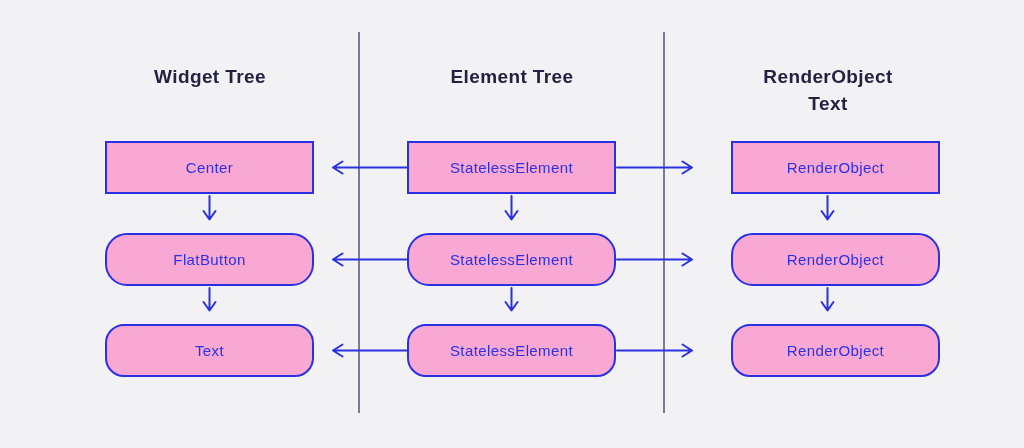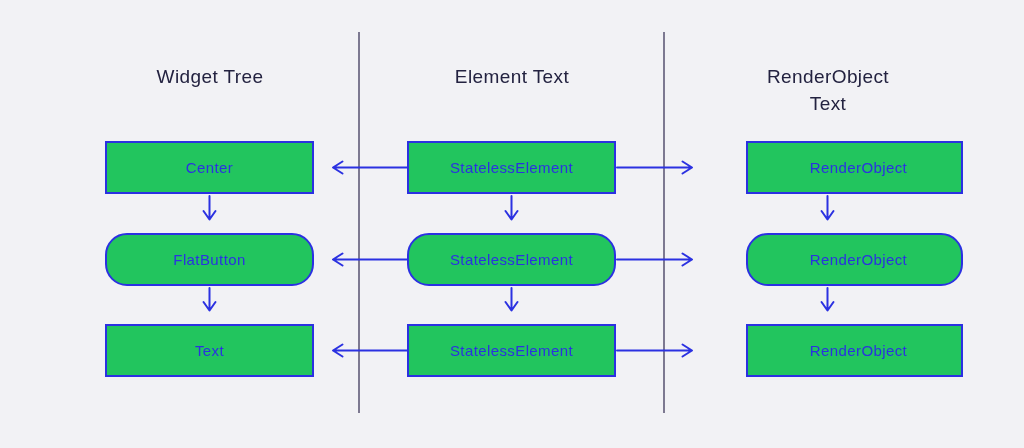--- a/index.html
+++ b/index.html
@@ -21,48 +21,48 @@
     height: 381px;
     background: #7D7991;
   }
   .divider-1 { left: 358px; }
   .divider-2 { left: 663px; }
   .col-title {
     position: absolute;
     top: 63px;
     font-size: 19px;
     line-height: 27px;
-    font-weight: 400;
+    font-weight: 700;
     letter-spacing: 0.4px;
     color: #232240;
     text-align: center;
   }
   .col-title-1 { left: 80px;  width: 260px; }
   .col-title-2 { left: 382px; width: 260px; }
   .col-title-3 { left: 748px; width: 160px; }
   .node-box {
     position: absolute;
     width: 205px;  
     height: 49px;  
     border: 2px solid #2B31E1;
-    background: #22c55e;
+    background: #f9a8d4;
     color: #2B31E1;
     font-size: 15px;
     font-weight: 500;
     letter-spacing: 0.4px;
     display: flex;
     align-items: center;
     justify-content: center;
   }
   .col-1 { left: 105px; }
   .col-2 { left: 407px; text-align: right; }
-  .col-3 { left: 746px; padding-left: 8px; }
+  .col-3 { left: 731px; }
   .row-1 { top: 141px; }
   .row-2 { top: 233px; border-radius: 22px; }
-  .row-3 { top: 324px; }
+  .row-3 { top: 324px; border-radius: 19px; }
   .arrow-layer {
     position: absolute;
     left: 0; top: 0;
     width: 1024px;
     height: 448px;
     pointer-events: none;
   }
   .arrow-layer path {
     stroke: #2B31E1;
     stroke-width: 2;
@@ -73,21 +73,21 @@
 </style>
 </head>
 <body>
 
 <div class="canvas">
 
   <div class="divider divider-1"></div>
   <div class="divider divider-2"></div>
 
   <div class="col-title col-title-1">Widget Tree</div>
-  <div class="col-title col-title-2">Element Text</div>
+  <div class="col-title col-title-2">Element Tree</div>
   <div class="col-title col-title-3">RenderObject Text</div>
 
   <div class="node-box col-1 row-1">Center</div>
   <div class="node-box col-1 row-2">FlatButton</div>
   <div class="node-box col-1 row-3">Text</div>
 
   <div class="node-box col-2 row-1">StatelessElement</div>
   <div class="node-box col-2 row-2">StatelessElement</div>
   <div class="node-box col-2 row-3">StatelessElement</div>
 

